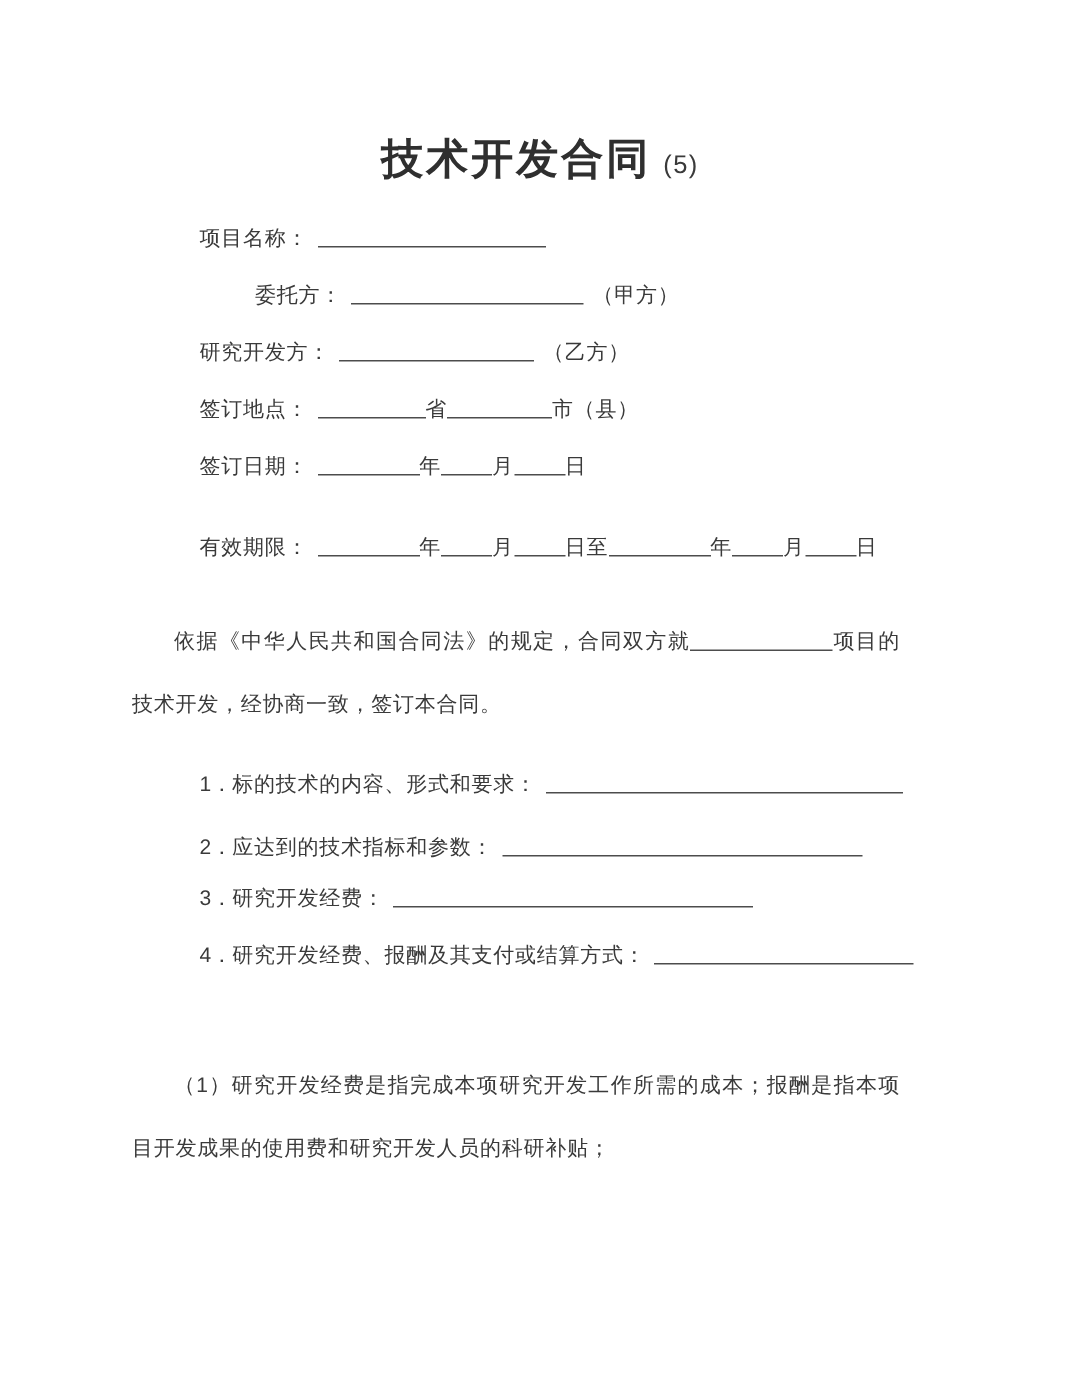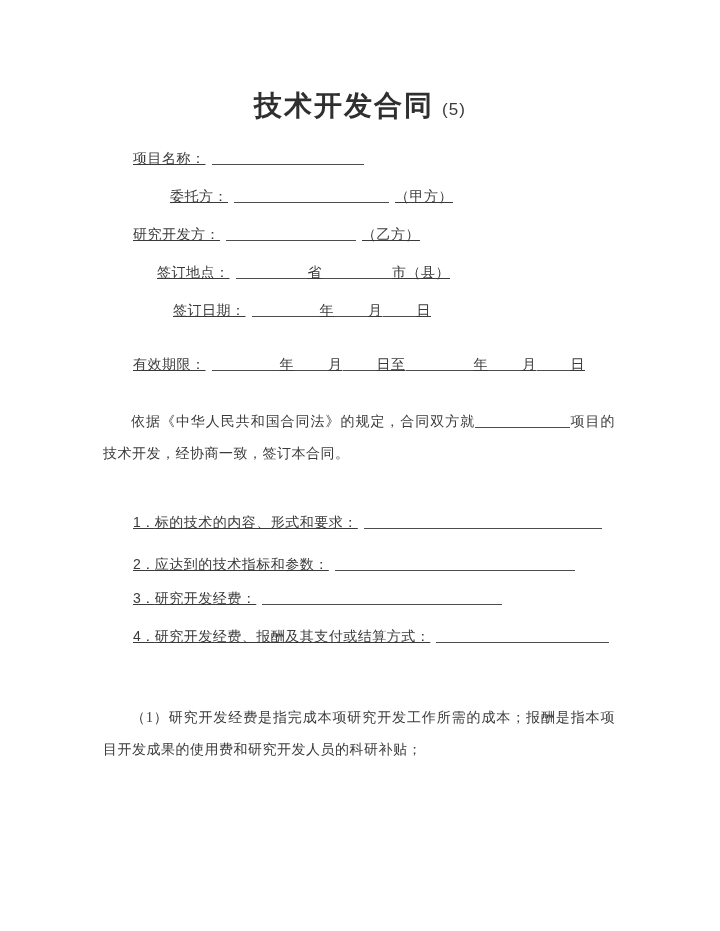--- a/index.html
+++ b/index.html
@@ -36,33 +36,31 @@
     margin-left: 8px;
     color: #3a3a3a;
   }
   .line {
     position: absolute;
     left: 133px;
     font-size: 14px;
     line-height: 20px;
     white-space: nowrap;
     letter-spacing: 0.5px;
-    text-decoration: underline;
   }
   .para {
     position: absolute;
-    left: 103px;
+    left: 88px;
     width: 512px;
     font-size: 14px;
-    line-height: 32px;
+    line-height: 42px;
     text-align: justify;
     text-indent: 28px;
     letter-spacing: 0.5px;
     white-space: normal;
-    font-family: Liberation Serif, serif;
   }
   .blank {
     display: inline-block;
     border-bottom: 1px solid #4d4d4d;
     height: 13px;
     vertical-align: -2px;
   }
   .b68  { width: 68px; }
   .b34  { width: 34px; }
   .b72  { width: 72px; }
@@ -74,22 +72,22 @@
   .b155 { width: 155px; }
   .b173 { width: 173px; }
   .b238 { width: 238px; }
   .b240 { width: 240px; }
   .gap-s { display: inline-block; width: 6px; }
   .item-num { letter-spacing: 0; }
   
   .r-project  { top: 148px; }
   .r-party-a  { top: 186px; margin-left: 37px; }
   .r-party-b  { top: 224px; }
-  .r-place    { top: 262px; margin-left: 24px; }
-  .r-date     { top: 300px; margin-left: 40px; }
+  .r-place    { top: 262px; }
+  .r-date     { top: 300px; }
   .r-validity { top: 354px; }
   .r-intro    { top: 392px; }
   .r-item1    { top: 512px; }
   .r-item2    { top: 554px; }
   .r-item3    { top: 588px; }
   .r-item4    { top: 626px; }
   .r-clause   { top: 688px; }
   .r-fee      { top: 806px; }
 </style>
 </head>

